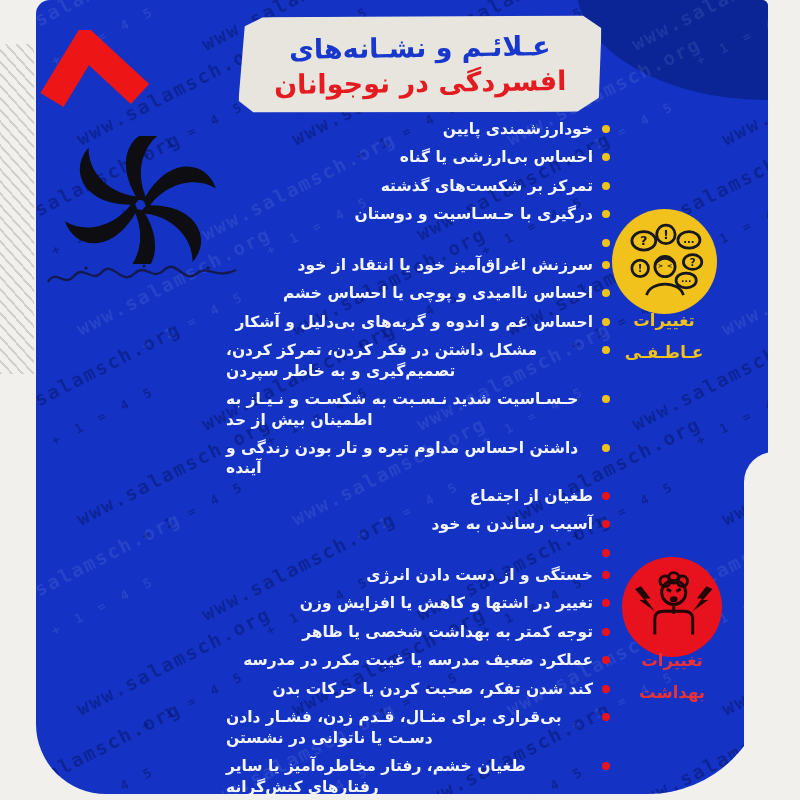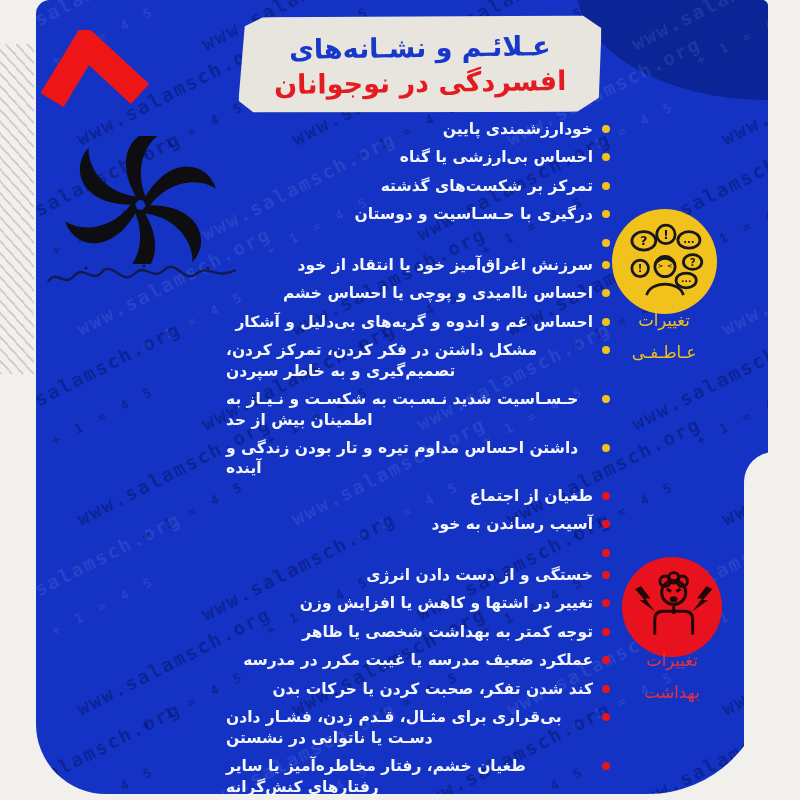--- a/index.html
+++ b/index.html
@@ -43,21 +43,21 @@
   .dot { flex:0 0 auto; width:8px; height:8px; border-radius:50%; margin-top:6px; }
   .list-emotional .dot { background:#f2c21c; }
   .list-behavioral .dot { background:#e8141d; }
 
   .circle-badge { position:absolute; border-radius:50%; display:flex;
                   align-items:center; justify-content:center; }
   .circle-emotional { left:612px; top:209px; width:105px; height:105px; background:#f2c21c; }
   .circle-behavioral { left:622px; top:557px; width:100px; height:100px; background:#e8111e; }
 
   .side-label { position:absolute; width:134px; text-align:center; direction:rtl;
-                font-weight:normal; font-size:16.5px; line-height:1.95; }
+                font-weight:bold; font-size:16.5px; line-height:1.95; }
   .label-emotional { left:597px; top:305px; color:#f2c21c; }
   .label-behavioral { left:605px; top:645px; color:#e93238; }
 
   .right-step { position:absolute; left:744px; top:452px; width:56px; height:348px;
                 background:#f1f0ed; border-radius:30px 0 0 0; }
 </style>
 </head>
 <body>
 
 <div class="hatch"></div>

